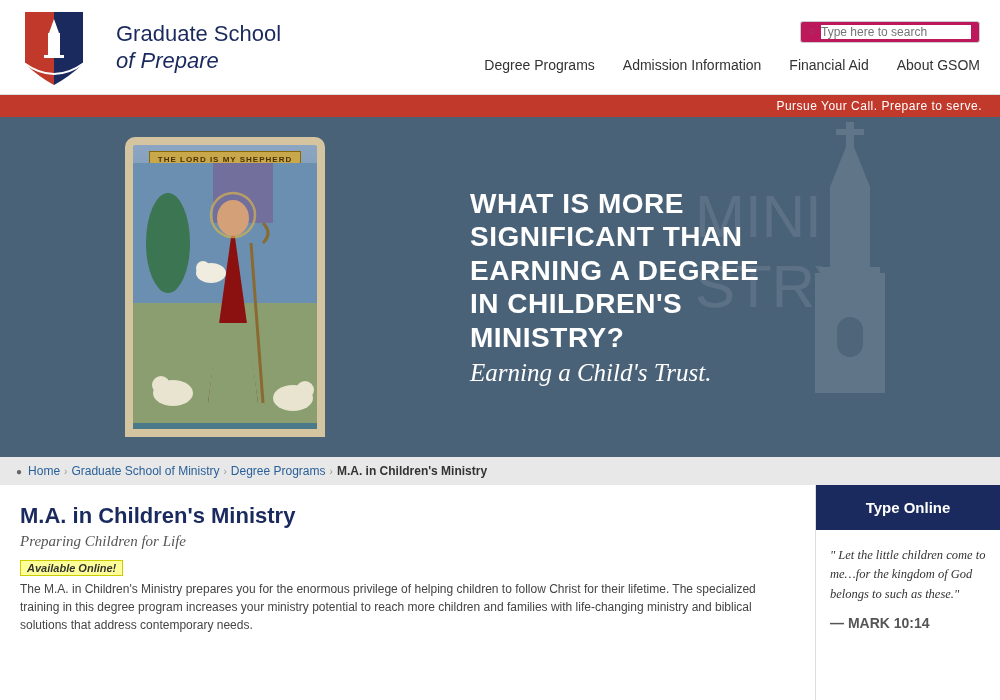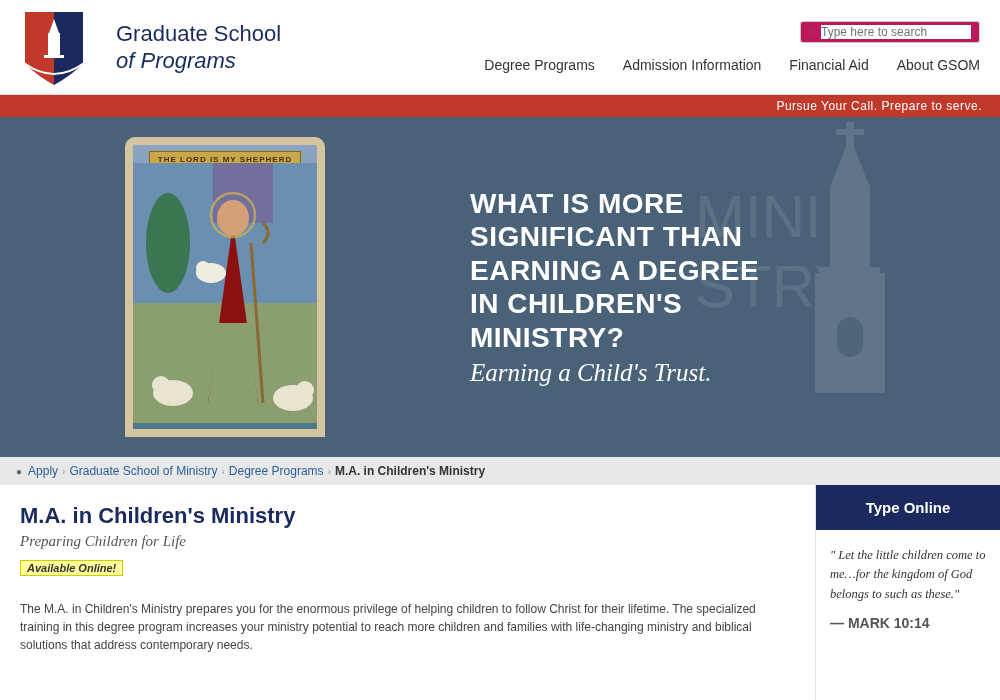--- a/index.html
+++ b/index.html
@@ -224,21 +224,21 @@
     .available-badge {
       display: inline-block;
       background: #ffff99;
       border: 1px solid #cccc00;
       color: #333;
       font-size: 11px;
       font-family: Arial, sans-serif;
       font-weight: bold;
       font-style: italic;
       padding: 1px 6px;
-      margin-bottom: 24px;
+      margin-bottom: 4px;
     }
     .page-description {
       font-size: 12px;
       font-family: Arial, sans-serif;
       color: #444;
       line-height: 1.5;
     }
 
     
     .sidebar {
@@ -303,21 +303,21 @@
 
         <rect x="28" y="26" width="12" height="22"></rect>
 
         <rect x="31" y="38" width="6" height="10" rx="3"></rect>
 
         <rect x="24" y="48" width="20" height="3"></rect>
       </g>
     </svg>
     <div class="logo-text">
       <span>Graduate School</span><br>
-      <em>of Programs</em>
+      <em>of Prepare</em>
     </div>
   </div>
   <div class="header-right">
     <div class="search-bar">
       <svg class="search-icon-svg" viewBox="0 0 16 16">
         <circle cx="6.5" cy="6.5" r="5" fill="none" stroke="#666" stroke-width="1.5"></circle>
         <line x1="10.5" y1="10.5" x2="14" y2="14" stroke="#666" stroke-width="1.5"></line>
       </svg>
       <input type="text" placeholder="Type here to search" style="">
     </div>
@@ -395,21 +395,21 @@
       <span>EARNING A DEGREE</span><br>
       <span>IN CHILDREN'S</span><br>
       <span>MINISTRY?</span>
     </div>
     <div class="hero-sub-title">Earning a Child's Trust.</div>
   </div>
 </div>
 
 <div class="breadcrumb-bar">
   <span class="breadcrumb-icon">●</span>
-  <a>Apply</a>
+  <a>Home</a>
   <span class="separator">›</span>
   <a>Graduate School of Ministry</a>
   <span class="separator">›</span>
   <a>Degree Programs</a>
   <span class="separator">›</span>
   <span class="breadcrumb-current">M.A. in Children's Ministry</span>
 </div>
 
 <div class="content-area">
   <div class="main-content">

